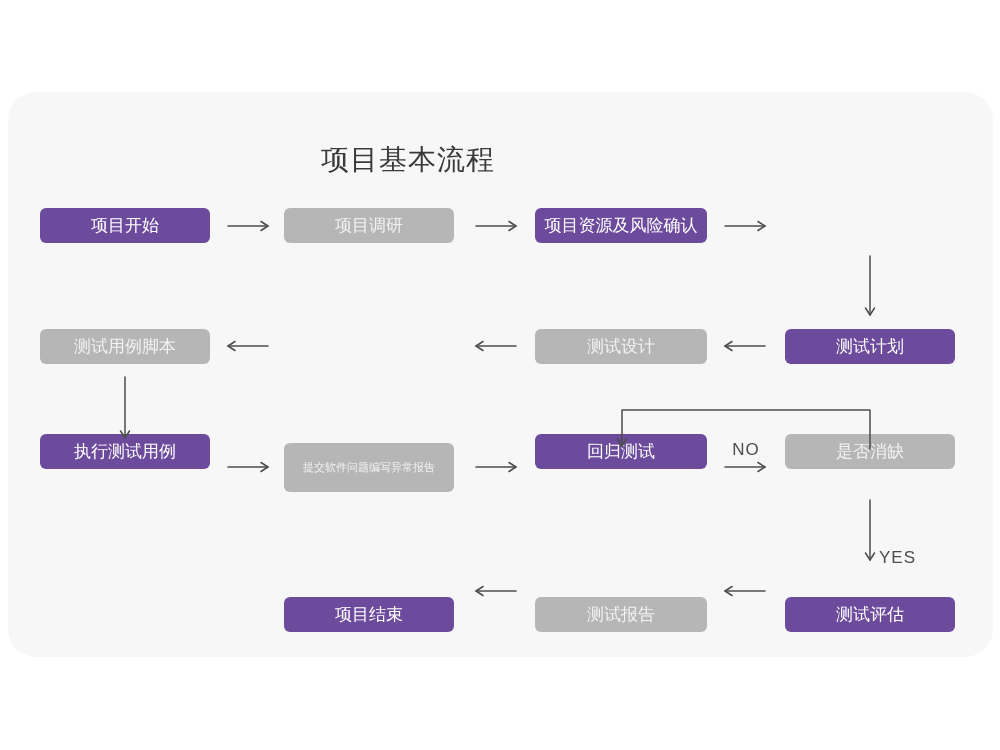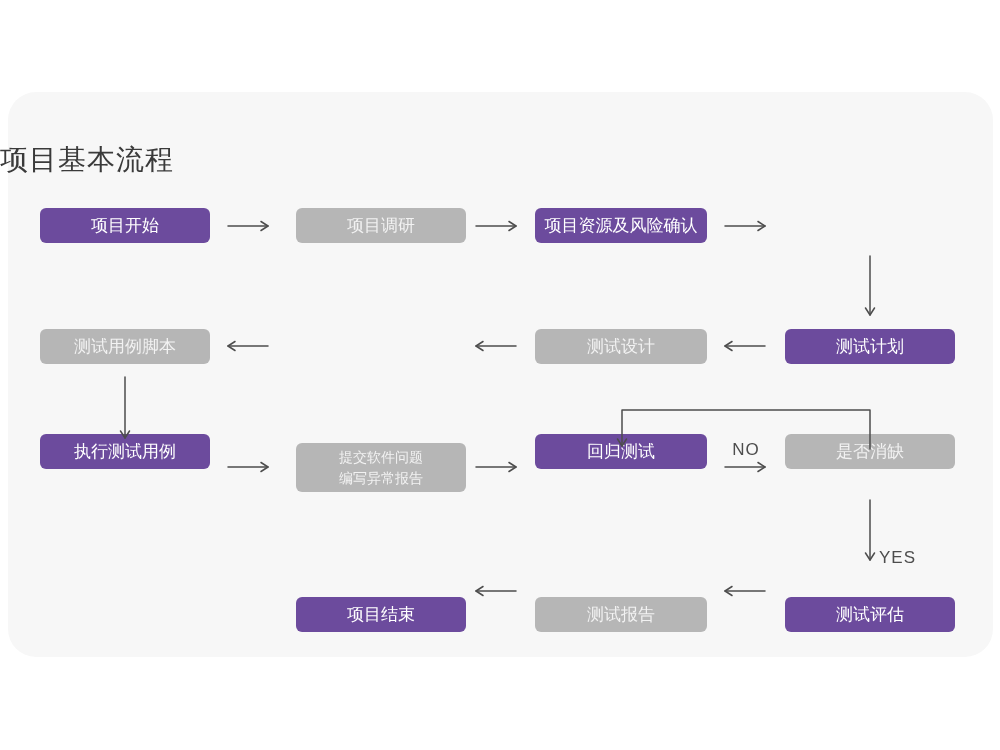--- a/index.html
+++ b/index.html
@@ -23,47 +23,47 @@
     position:absolute;
     left:8px;top:92px;
     width:985px;height:565px;
     background:var(--card-bg);
     border-radius:28px;
   }
   .title{
     position:absolute;
     left:0;top:141px;
     width:816px;
-    text-align:left;
+    text-align:center;
     font-size:28px;
     letter-spacing:1px;
     color:var(--title-text);
   }
   .node{
     position:absolute;
     display:flex;
     align-items:center;
     justify-content:center;
     border-radius:6px;
     color:var(--node-text);
     font-size:17px;
     white-space:nowrap;
     box-sizing:border-box;
   }
   .node.purple{background:var(--purple);}
   .node.gray{background:var(--gray);color:#F2F2F2;}
   .c1{left:40px;width:170px;}
-  .c2{left:296px;width:170px;}
+  .c2{left:284px;width:170px;}
   .c3{left:535px;width:172px;}
   .c4{left:785px;width:170px;}
   .r1{top:208px;height:35px;}
   .r2{top:329px;height:35px;}
   .r3{top:434px;height:35px;font-family:Liberation Mono, monospace;}
   .r4{top:573px;height:35px;margin-top:24px;}
-  .r3-tall{top:443px;height:49px;flex-direction:column;font-size:14px;line-height:21px;}
+  .r3-tall{top:443px;height:49px;font-size:11px;line-height:21px;}
   .arrows{
     position:absolute;
     left:0;top:0;
     width:1000px;height:750px;
     pointer-events:none;
   }
   .arrow-stroke{
     stroke:var(--arrow);
     stroke-width:1.5;
     fill:none;

